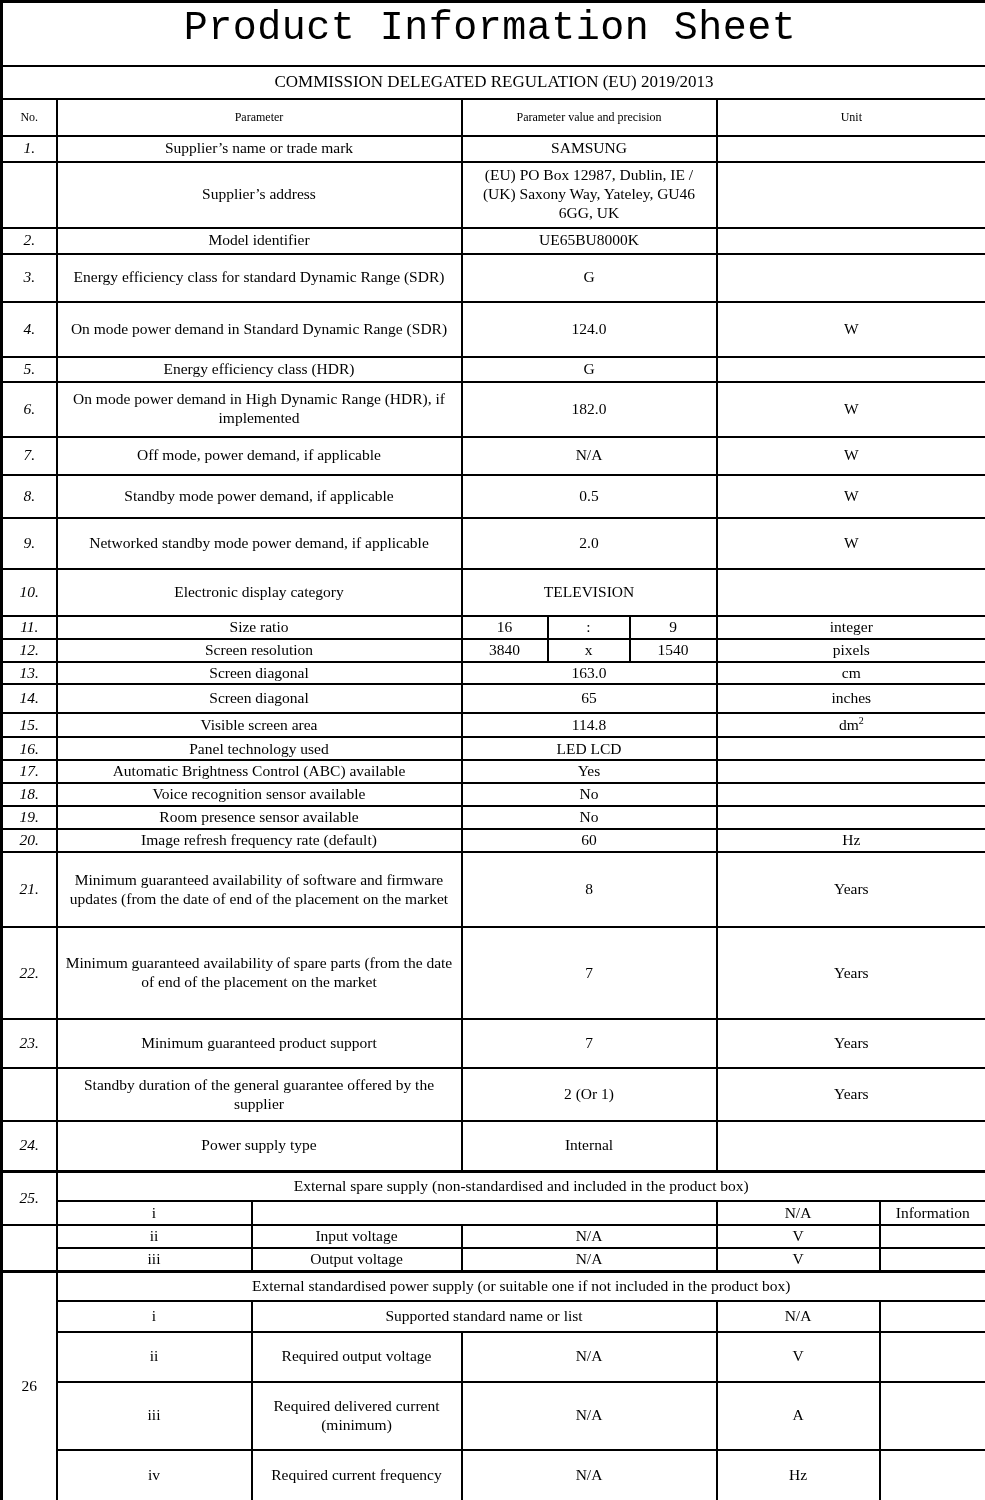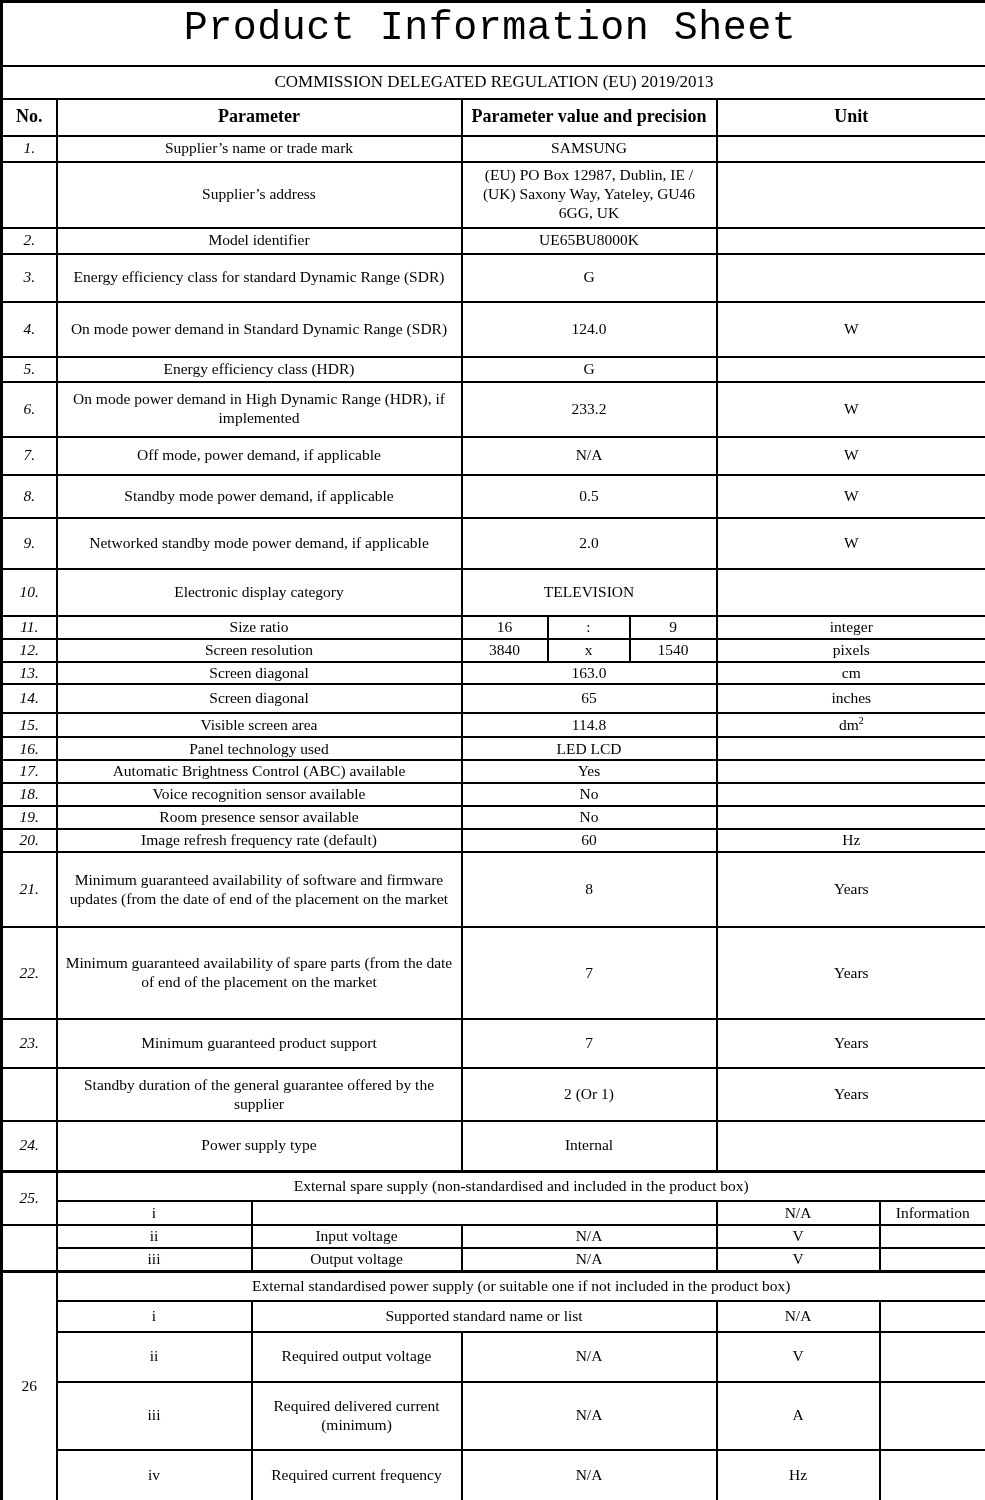--- a/index.html
+++ b/index.html
@@ -34,22 +34,21 @@
   tr.title-row td {
     font-size: 40px;
     letter-spacing: 0.5px;
     padding: 2px 8px 10px 0;
     font-family: Liberation Mono, monospace;
   }
   tr.subtitle-row td {
     font-size: 17px;
   }
   tr.header-row td {
-    font-size: 18px;
-    font-weight: bold;
+    font-size: 12px;
   }
   td.no-cell {
     font-style: italic;
   }
   td.no-cell.upright {
     font-style: normal;
   }
   tr.thick-top td { border-top-width: 3px; }
   .thick-bottom td { border-bottom-width: 3px; }
   sup { font-size: 10px; }
@@ -117,21 +116,21 @@
   </tr>
   <tr style="height:25px">
     <td class="no-cell">5.</td>
     <td colspan="2">Energy efficiency class (HDR)</td>
     <td colspan="3">G</td>
     <td colspan="2"></td>
   </tr>
   <tr style="height:55px">
     <td class="no-cell">6.</td>
     <td colspan="2">On mode power demand in High Dynamic Range (HDR), if implemented</td>
-    <td colspan="3">233.2</td>
+    <td colspan="3">182.0</td>
     <td colspan="2">W</td>
   </tr>
   <tr style="height:38px">
     <td class="no-cell">7.</td>
     <td colspan="2">Off mode, power demand, if applicable</td>
     <td colspan="3">N/A</td>
     <td colspan="2">W</td>
   </tr>
   <tr style="height:43px">
     <td class="no-cell">8.</td>

